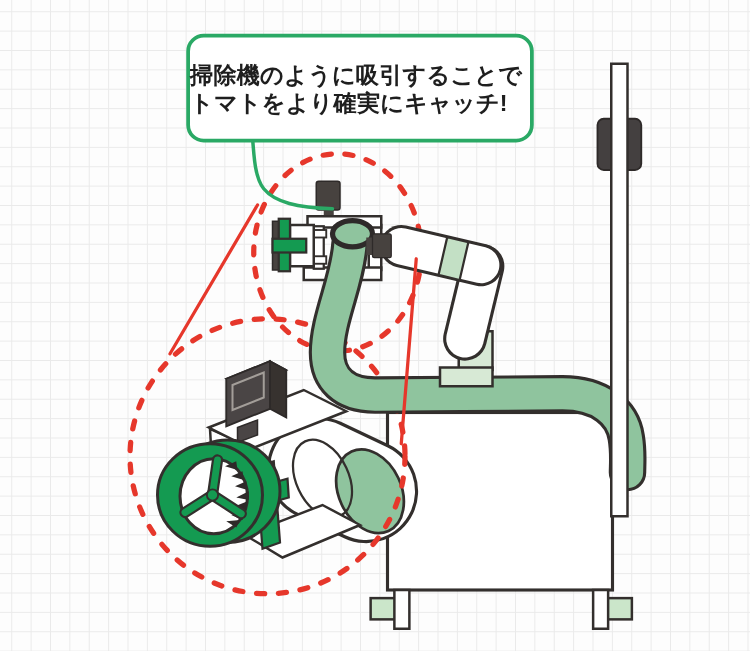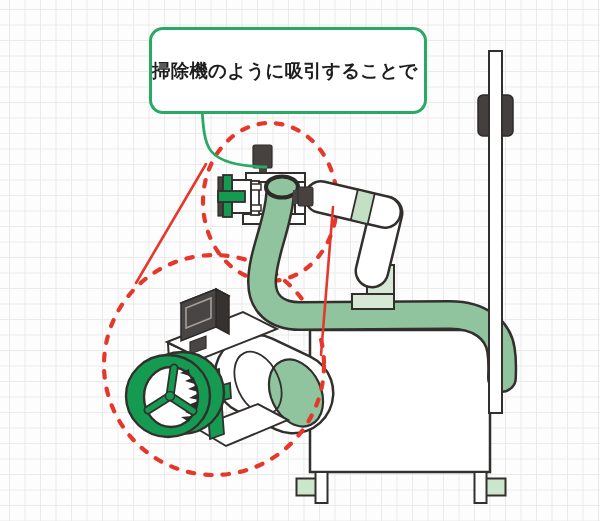--- a/index.html
+++ b/index.html
@@ -150,15 +150,16 @@
     <g>
       <rect x="478" y="95" width="35" height="41" rx="5" style="fill:#444040;stroke:#2e2a29;stroke-width:1.5"></rect>
       <rect x="489" y="51" width="13" height="362" style="fill:#ffffff;stroke:var(--outline-dark);stroke-width:2"></rect>
     </g>
 
     <path d="M201,95 C203,122 203,141 211,151 C220,162 238,166 266,167" style="fill:none;stroke:var(--accent-green);stroke-width:2.8;stroke-linecap:round"></path>
   </svg>
 
   <div class="speech-bubble">
     <span class="bubble-line">掃除機のように吸引することで</span>
+    <span class="bubble-line">トマトをより確実にキャッチ!</span>
   </div>
 
 </div>
 
 </body></html>

